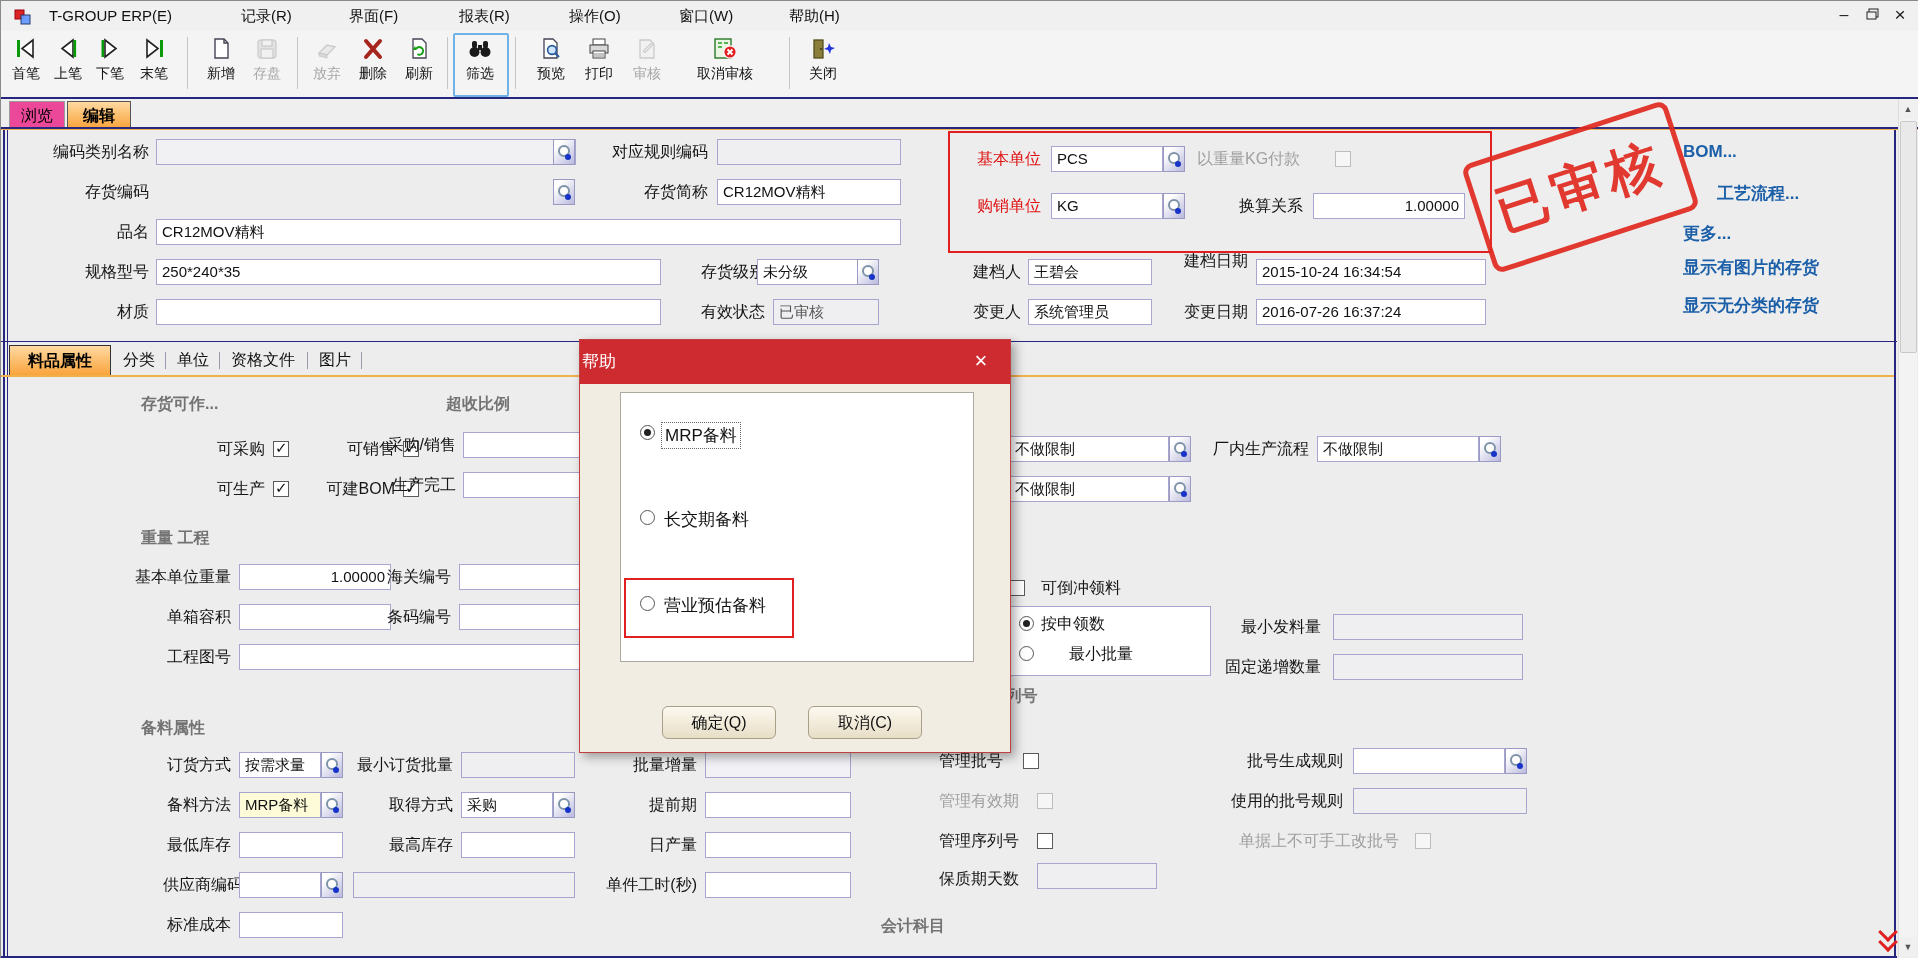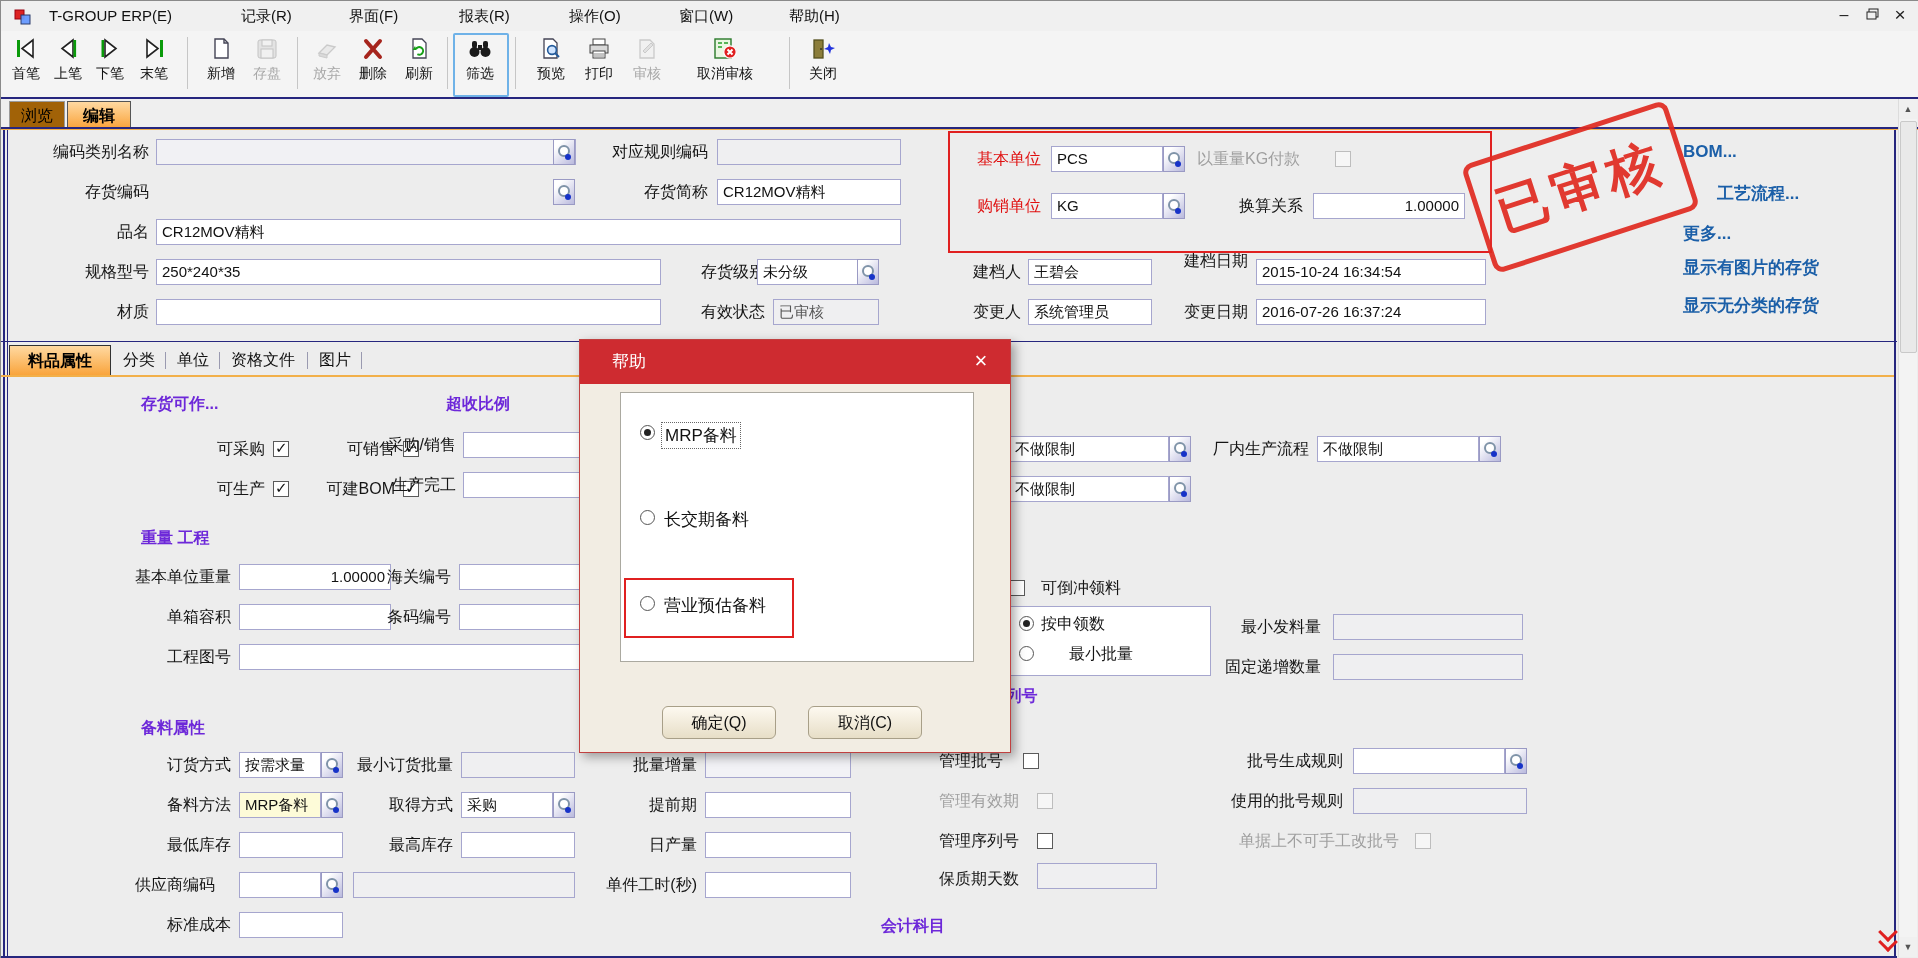--- a/index.html
+++ b/index.html
@@ -13,31 +13,31 @@
   .toolbar{position:absolute;left:0;top:30px;width:1918px;height:66px;background:#f4f4f4;border-bottom:2px solid #26267e;}
   .tb-btn{position:absolute;top:3px;height:58px;display:flex;flex-direction:column;align-items:center;justify-content:flex-start;}
   .tb-ico{height:30px;display:flex;align-items:center;justify-content:center;}
   .tb-lbl{font-size:14px;color:#111;white-space:nowrap;line-height:18px;}
   .tb-btn.dis .tb-lbl{color:#a8a8a8;}
   .tb-btn.dis .tb-ico{opacity:.45;filter:grayscale(1);}
   .tb-sep{position:absolute;top:6px;width:1px;height:52px;background:#c6c6c6;}
   .tb-box{position:absolute;top:2px;border:2px solid #6fb2e8;border-radius:2px;}
   
   .tabrow{position:absolute;left:0;top:98px;width:1918px;height:31px;background:#efefef;}
-  .vtab{position:absolute;top:2px;height:27px;line-height:27px;text-align:center;font-size:16px;border:1px solid #9a9a9a;border-bottom:none;background:#a16207;box-sizing:border-box;}
+  .vtab{position:absolute;top:2px;height:27px;line-height:27px;text-align:center;font-size:16px;border:1px solid #9a9a9a;border-bottom:none;background:#ec4899;box-sizing:border-box;}
   .vtab.active{background:linear-gradient(#ffd9a1,#f9a43c);font-weight:bold;border-color:#555;}
   .navyline{position:absolute;background:#26267e;}
   .orangeline{position:absolute;background:#f2b04a;}
   
   .content{position:absolute;left:0;top:129px;width:1918px;height:829px;background:#ededed;}
   .vborder{position:absolute;top:0;height:829px;background:#26267e;}
   .lbl{position:absolute;height:26px;line-height:26px;font-size:16px;color:#151515;text-align:right;white-space:nowrap;}
   .lbl.red{color:#e01010;}
   .lbl.gray{color:#9f9f9f;}
-  .grp{position:absolute;font-size:16px;font-weight:bold;color:#6d28d9;white-space:nowrap;}
+  .grp{position:absolute;font-size:16px;font-weight:bold;color:#737373;white-space:nowrap;}
   .fld{position:absolute;height:26px;line-height:24px;background:#fff;border:1px solid #a6a6ce;font-size:15px;color:#111;padding:0 5px;box-sizing:border-box;white-space:nowrap;overflow:hidden;}
   .fld.dis{background:#efeff1;color:#555;}
   .fld.num{text-align:right;}
   .fld.yellow{background:#fdfbd8;}
   .lk{position:absolute;width:22px;height:26px;background:linear-gradient(135deg,#ffffff 20%,#b9b9dd);border:1px solid #9a9ac4;box-sizing:border-box;}
   .lk::before{content:"";position:absolute;left:4px;top:5px;width:8px;height:8px;border:2px solid #7f93a8;border-radius:50%;background:#fff;}
   .lk::after{content:"";position:absolute;right:3px;bottom:4px;width:6px;height:6px;background:#1733c8;border-radius:50%;}
   .cb{position:absolute;width:16px;height:16px;background:#fff;border:1px solid #5a5a5a;box-sizing:border-box;}
   .cb.checked::after{content:"✓";position:absolute;left:1px;top:-3px;font-size:15px;color:#111;}
   .cb.dis{border-color:#bdbdbd;background:#f6f6f6;}
@@ -45,21 +45,21 @@
   .radio.sel::after{content:"";position:absolute;left:3px;top:3px;width:7px;height:7px;border-radius:50%;background:#222;}
   .link{position:absolute;font-size:17px;font-weight:bold;color:#1b5fa8;white-space:nowrap;cursor:pointer;}
   .redbox{position:absolute;border:2px solid #e02020;}
   .stamp{position:absolute;left:1472px;top:128px;width:205px;height:104px;border:5px solid #e02a20;border-radius:10px;color:#e02a20;font-size:52px;font-weight:bold;letter-spacing:6px;display:flex;align-items:center;justify-content:center;transform:rotate(-18deg);opacity:.92;background:rgba(255,255,255,.06);z-index:9;}
   
   .dtab-active{position:absolute;height:30px;line-height:30px;text-align:center;font-size:16px;font-weight:bold;background:linear-gradient(#ffd9a1,#f9a43c);border:1px solid #333;border-bottom:none;box-sizing:border-box;}
   .dtab{position:absolute;height:30px;line-height:30px;font-size:16px;color:#111;white-space:nowrap;}
   .vsep{position:absolute;width:1px;height:17px;background:#9a9ab0;}
   
   .dialog{position:absolute;left:578px;top:338px;width:430px;height:412px;background:#f2ede3;border:1px solid #c04040;box-shadow:4px 4px 10px rgba(0,0,0,.35);z-index:50;}
-  .dlg-title{position:absolute;left:0;top:0;width:100%;height:44px;background:#ce2b30;color:#fff;font-size:17px;line-height:44px;box-sizing:border-box;padding-left:32px;}
+  .dlg-title{position:absolute;left:0;top:0;width:100%;height:44px;background:#ce2b30;color:#fff;font-size:17px;line-height:44px;box-sizing:border-box;padding-left:2px;}
   .dlg-close{position:absolute;right:14px;top:0;width:30px;height:44px;line-height:42px;text-align:center;color:#fff;font-size:22px;cursor:pointer;}
   .dlg-list{position:absolute;left:40px;top:52px;width:352px;height:268px;background:#fff;border:1px solid #aba9a0;}
   .dlg-opt-lbl{position:absolute;font-size:17px;color:#111;white-space:nowrap;}
   .dlg-btn{position:absolute;width:114px;height:33px;line-height:31px;text-align:center;font-size:16px;color:#111;background:linear-gradient(#fdf9f0,#e7dec7);border:1px solid #a89f88;border-radius:6px;box-sizing:border-box;cursor:pointer;}
   
   .sbar{position:absolute;right:2px;top:98px;width:18px;height:858px;background:#f3f3f3;border-left:1px solid #dcdcdc;}
   .sbtn{position:absolute;left:0;width:18px;height:20px;text-align:center;font-size:9px;line-height:20px;color:#555;background:#f0f0f0;}
   .sthumb{position:absolute;left:1px;top:22px;width:15px;height:230px;background:#e9e9e9;border:1px solid #c9c9c9;border-radius:2px;}
   .chev{position:absolute;width:11px;height:11px;border-right:3px solid #e02020;border-bottom:3px solid #e02020;transform:rotate(45deg);}
 </style>
@@ -359,21 +359,21 @@
     <div class="lbl" style="left:146px;top:662px;width:84px;">备料方法</div>
     <div class="fld yellow" style="left:238px;top:662px;width:82px;">MRP备料</div>
     <span class="lk" style="left:320px;top:662px;"></span>
     <div class="lbl" style="left:368px;top:662px;width:84px;">取得方式</div>
     <div class="fld" style="left:460px;top:662px;width:92px;">采购</div>
     <span class="lk" style="left:552px;top:662px;"></span>
     <div class="lbl" style="left:146px;top:702px;width:84px;">最低库存</div>
     <div class="fld" style="left:238px;top:702px;width:104px;"></div>
     <div class="lbl" style="left:368px;top:702px;width:84px;">最高库存</div>
     <div class="fld" style="left:460px;top:702px;width:114px;"></div>
-    <div class="lbl" style="left:112px;top:742px;width:102px;">供应商编码</div>
+    <div class="lbl" style="left:140px;top:742px;width:102px;">供应商编码</div>
     <div class="fld" style="left:238px;top:742px;width:82px;"></div>
     <span class="lk" style="left:320px;top:742px;"></span>
     <div class="fld dis" style="left:352px;top:742px;width:222px;"></div>
     <div class="lbl" style="left:146px;top:782px;width:84px;">标准成本</div>
     <div class="fld" style="left:238px;top:782px;width:104px;"></div>
 
     <div class="lbl" style="left:610px;top:622px;width:86px;">批量增量</div>
     <div class="fld dis" style="left:704px;top:622px;width:146px;background:#f2f2f6;"></div>
     <div class="lbl" style="left:610px;top:662px;width:86px;">提前期</div>
     <div class="fld" style="left:704px;top:662px;width:146px;"></div>

